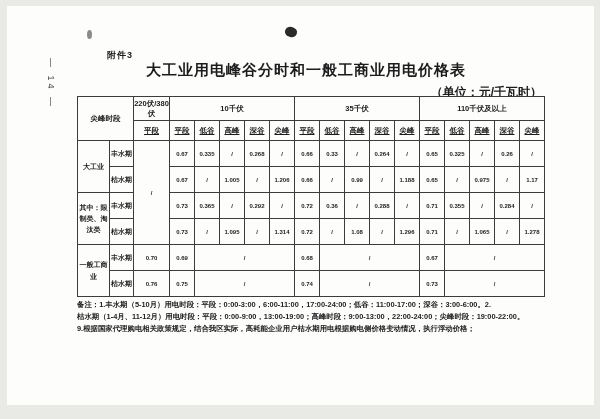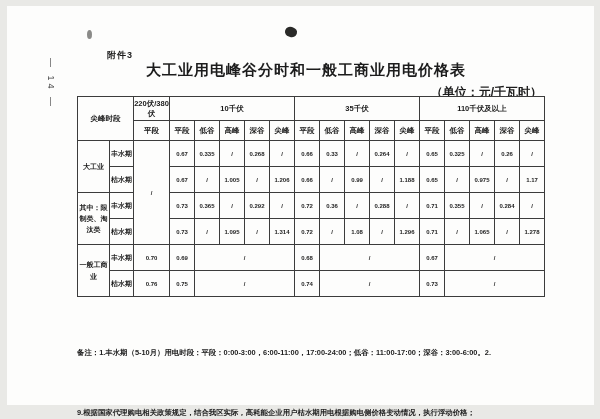--- a/index.html
+++ b/index.html
@@ -35,31 +35,31 @@
     position:absolute; left:77px; top:96px;
     border-collapse:collapse; table-layout:fixed;
     background:#fdfdfc;
   }
   table.price td {
     border:1px solid #3c3c3c;
     text-align:center; vertical-align:middle;
     padding:0; overflow:hidden;
   }
   tr.h1 { height:24px; }
-  tr.h2 { height:20px; }
+  tr.h2 { height:20px;text-decoration:underline; }
   tr.data { height:26px; }
   td.hd  { font-size:7.5px; font-weight:700; line-height:1.25; padding:0 1px; }
   td.cat { font-size:7px;  font-weight:700; line-height:1.6; padding:0 4px; }
   td.per { font-size:7px;  font-weight:700; line-height:1.6; padding:0 4px; }
   td.num { font-size:6px;  font-weight:600; letter-spacing:0; }
   .notes {
     position:absolute; left:77px; top:299px; width:472px;
     font-size:7.4px; font-weight:600; color:#222;
   }
-  .notes div { white-space:nowrap; line-height:11.8px;margin-top:48px; }
+  .notes div { white-space:nowrap; line-height:11.8px; }
   .blob { position:absolute; background:#222; }
   .blob.a { left:87px;  top:30px; width:5px;  height:9px;  background:#8a8a88; border-radius:50%; }
   .blob.b { left:285px; top:27px; width:12px; height:10px; border-radius:45%; transform:rotate(18deg); background:#2a2a28; }
 </style>
 </head>
 <body>
 
 <div class="page"></div>
 <div class="blob a"></div>
 <div class="blob b"></div>
@@ -213,14 +213,15 @@
     <td class="num">0.74</td>
     <td class="num" colspan="4">/</td>
     <td class="num">0.73</td>
     <td class="num" colspan="4">/</td>
   </tr>
 </tbody>
   </table>
 
 <div class="notes">
   <div>备注：1.丰水期（5-10月）用电时段：平段：0:00-3:00，6:00-11:00，17:00-24:00；低谷：11:00-17:00；深谷：3:00-6:00。2.</div>
+  <div>枯水期（1-4月、11-12月）用电时段：平段：0:00-9:00，13:00-19:00；高峰时段：9:00-13:00，22:00-24:00；尖峰时段：19:00-22:00。</div>
   <div>9.根据国家代理购电相关政策规定，结合我区实际，高耗能企业用户枯水期用电根据购电侧价格变动情况，执行浮动价格；</div>
 </div>
 
 </body></html>

